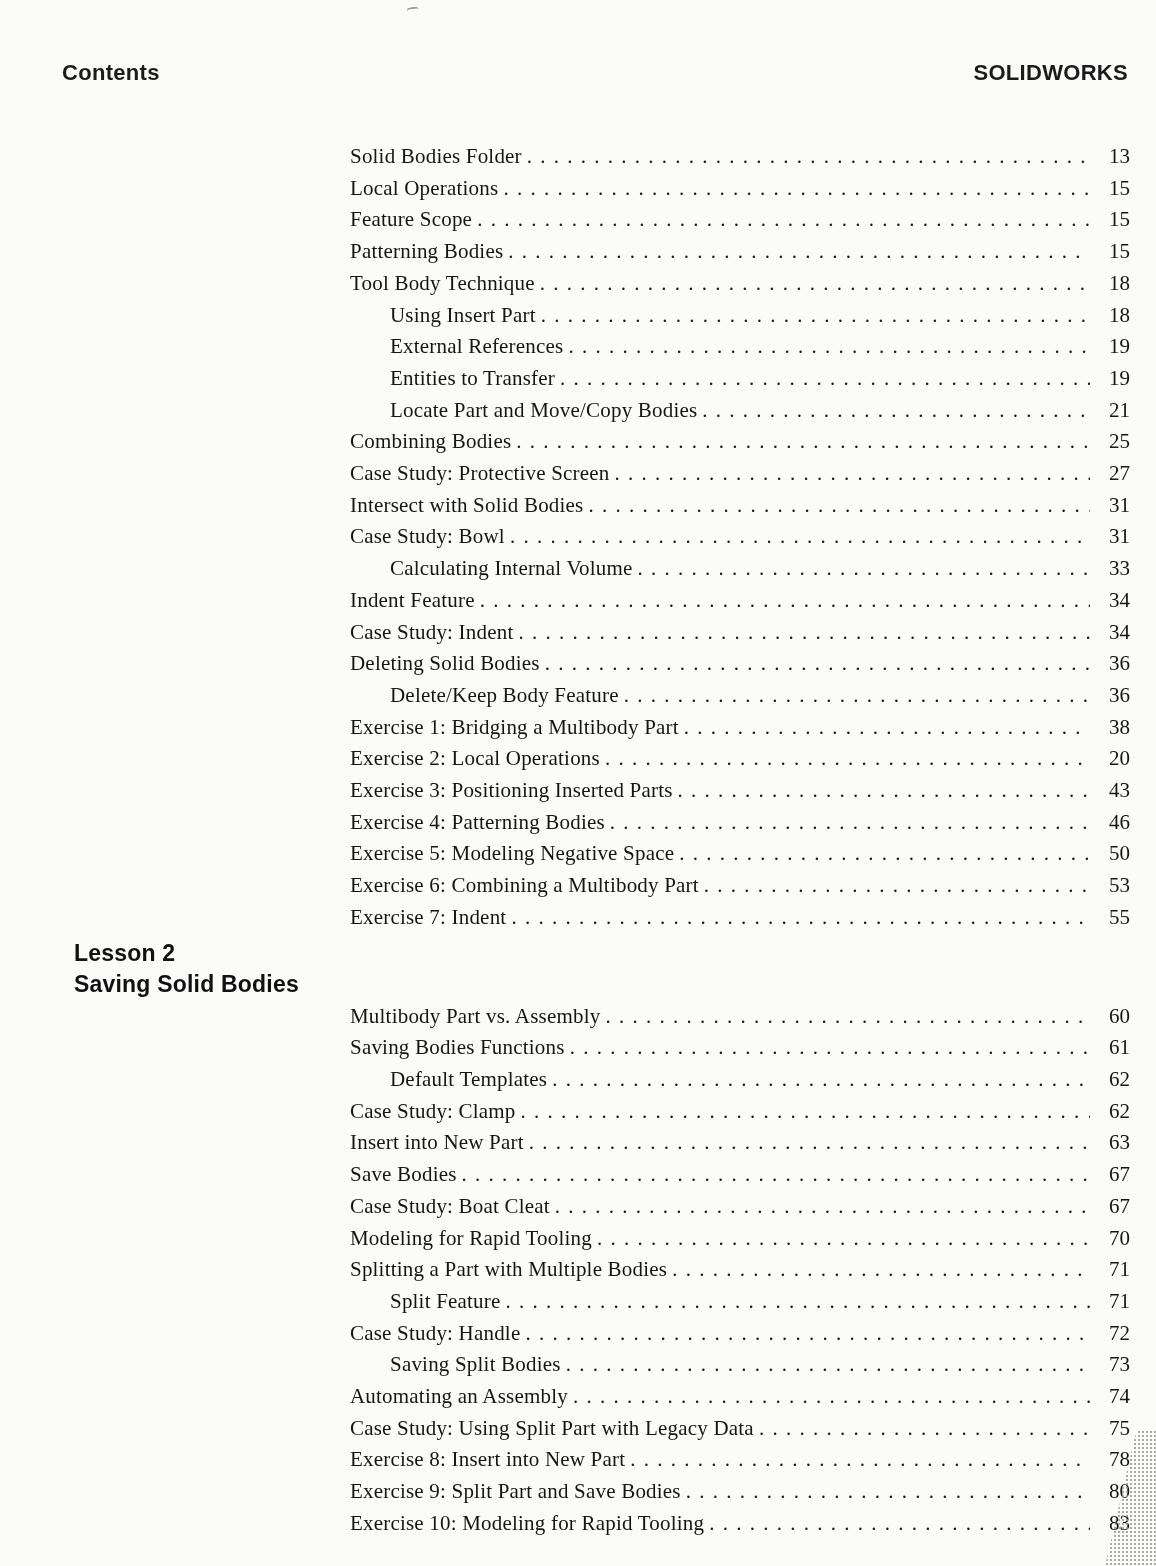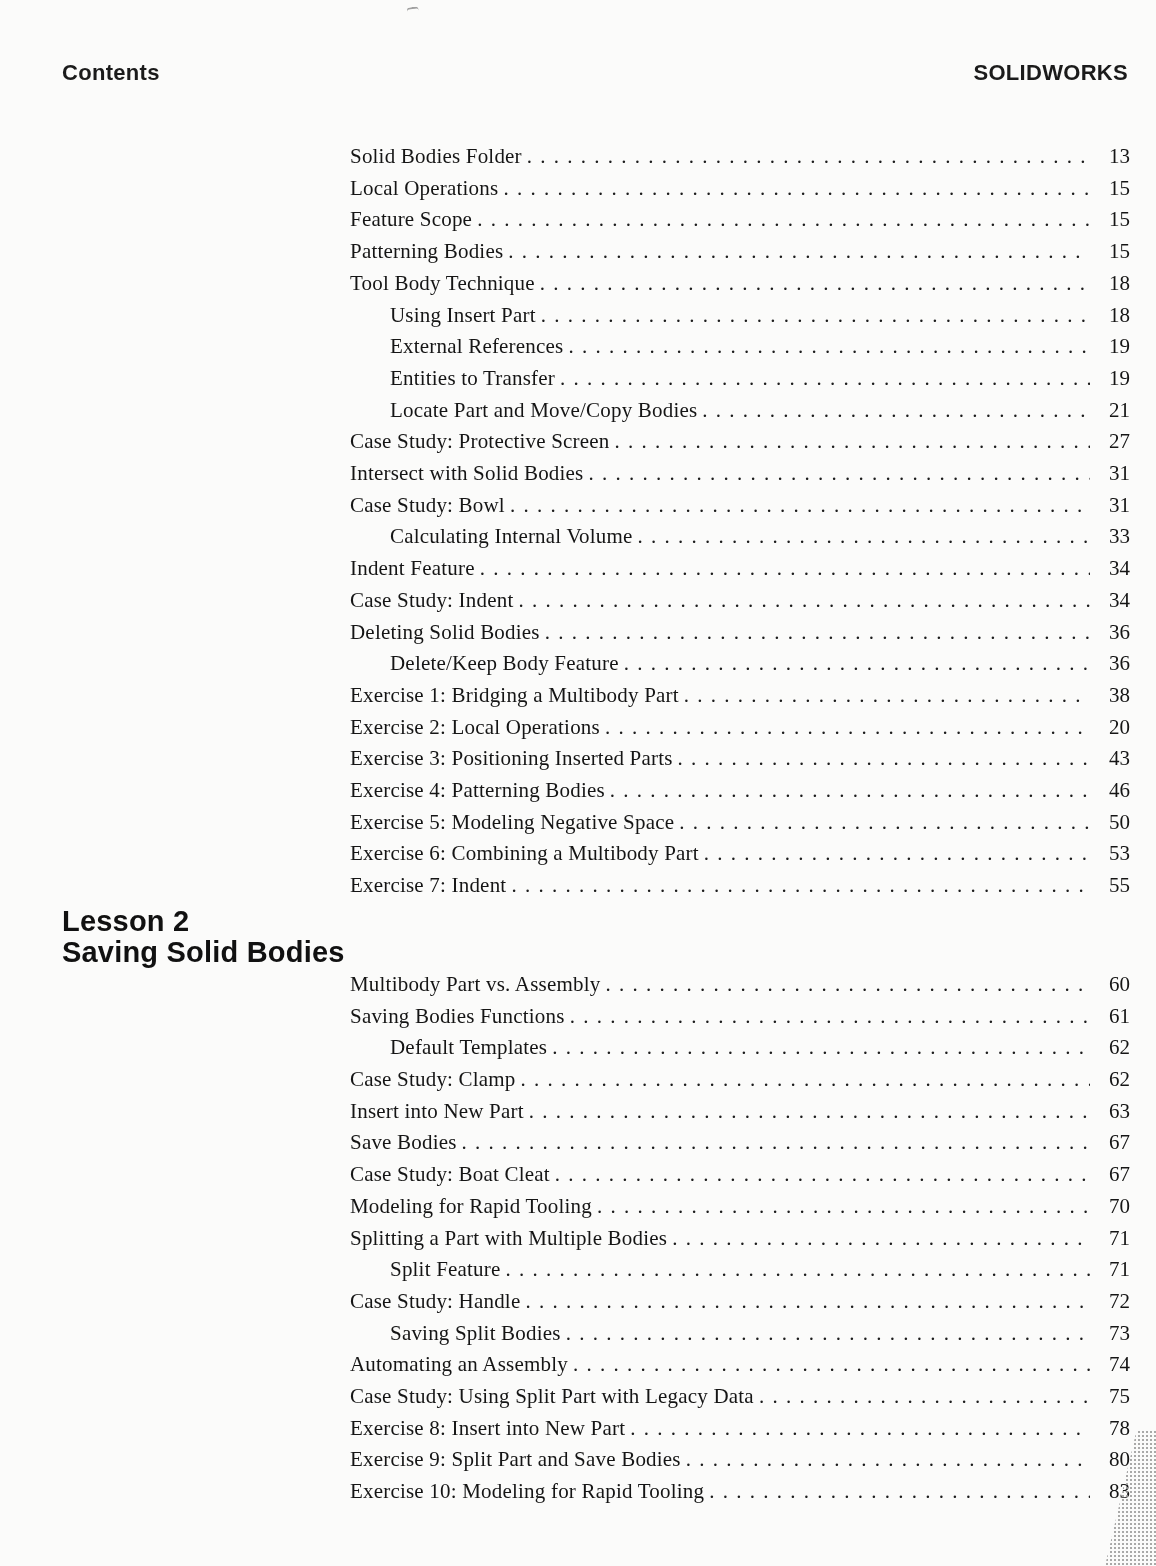--- a/index.html
+++ b/index.html
@@ -40,22 +40,22 @@
     letter-spacing:1.5px;color:#1d1d1d;
   }
   .leader::after{
     content:". . . . . . . . . . . . . . . . . . . . . . . . . . . . . . . . . . . . . . . . . . . . . . . . . . . . . . . . . . . . . . . . . . . . . . . . . . . . . . . . . . . . . . . . . . . .";
   }
   .page-num{
     flex:0 0 auto;min-width:34px;text-align:right;
   }
   .section-heading{
     font-family:"Liberation Sans", sans-serif;
-    font-weight:bold;font-size:29px;line-height:31px;
-    color:#111;margin:4px 0 1px 0;letter-spacing:0.2px;
+    font-weight:bold;font-size:23px;line-height:31px;
+    color:#111;margin:4px 0 1px 12px;letter-spacing:0.2px;
   }
   .corner-artifact{
     position:absolute;left:1105px;top:1430px;width:51px;height:136px;
     background-image:radial-gradient(circle, #9a9a9a 1.1px, transparent 1.2px);
     background-size:4px 4px;
     clip-path:polygon(62% 0, 100% 0, 100% 100%, 0 100%);
     opacity:.85;
   }
 </style>
 </head>
@@ -108,20 +108,25 @@
       <span class="toc-title">Entities to Transfer</span>
       <span class="leader"></span>
       <span class="page-num">19</span>
     </div>
     <div class="toc-row indent">
       <span class="toc-title">Locate Part and Move/Copy Bodies</span>
       <span class="leader"></span>
       <span class="page-num">21</span>
     </div>
     <div class="toc-row">
+      <span class="toc-title">Combining Bodies</span>
+      <span class="leader"></span>
+      <span class="page-num">25</span>
+    </div>
+    <div class="toc-row">
       <span class="toc-title">Case Study: Protective Screen</span>
       <span class="leader"></span>
       <span class="page-num">27</span>
     </div>
     <div class="toc-row">
       <span class="toc-title">Intersect with Solid Bodies</span>
       <span class="leader"></span>
       <span class="page-num">31</span>
     </div>
     <div class="toc-row">

